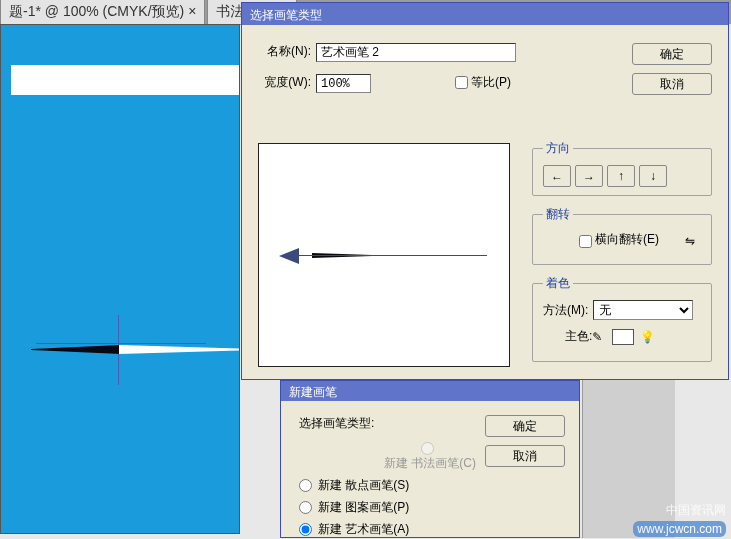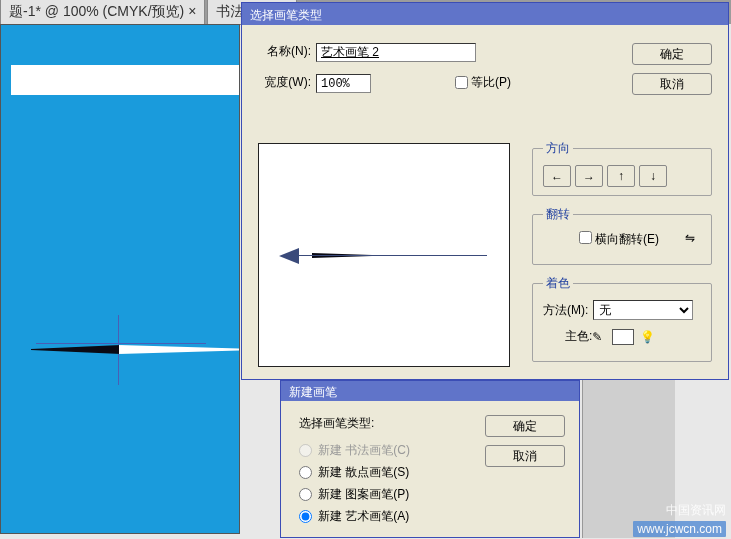--- a/index.html
+++ b/index.html
@@ -33,41 +33,41 @@
     .arrow-preview { position: absolute; top: 108px; left: 18px; width: 210px; height: 8px; }
     .arrow-line { position: absolute; top: 3px; left: 20px; right: 0; height: 1px; background: #3a4a7a; }
     .arrow-head { position: absolute; top: -4px; left: 2px; width: 0; height: 0; border-right: 20px solid #3a4a7a; border-top: 8px solid transparent; border-bottom: 8px solid transparent; }
     .arrow-body { position: absolute; top: 1px; left: 35px; width: 60px; height: 5px; background: #0a0a14; clip-path: polygon(0 0, 100% 40%, 100% 60%, 0 100%); }
     
     fieldset { border: 1px solid #a3a3a3; border-radius: 2px; padding: 8px 10px; margin-bottom: 10px; }
     fieldset legend { color: #2040a0; padding: 0 3px; }
     .right-panels { position: absolute; top: 115px; right: 16px; width: 180px; }
     .dir-btns { display: flex; gap: 4px; }
     .dir-btn { width: 28px; height: 22px; border: 1px solid #888; background: #ece9d8; border-radius: 2px; cursor: pointer; display: flex; align-items: center; justify-content: center; }
-    .flip-row { display: flex; align-items: flex-start; margin-bottom: 8px; padding-left: 36px; }
+    .flip-row { display: flex; align-items: flex-end; margin-bottom: 8px; padding-left: 36px; }
     .flip-icon { margin-left: auto; width: 16px; height: 14px; }
     .color-row { display: flex; align-items: center; margin-bottom: 8px; }
     .select-box { border: 1px inset #888; background: white; height: 20px; padding: 1px; width: 100px; }
     .swatch { width: 22px; height: 16px; border: 1px solid #555; background: white; margin: 0 6px; }
     .eyedrop { width: 14px; height: 14px; }
     .bulb { width: 14px; height: 14px; color: #cc9933; }
     
     .dialog-sub { position: absolute; top: 380px; left: 280px; width: 300px; height: 158px; background: #ece9d8; border: 1px solid #3b4db5; }
     .sub-title { background: #6074c9; color: white; padding: 3px 8px; height: 20px; }
     .sub-body { padding: 14px 18px; position: relative; }
     .radio-group { margin-top: 10px; }
     .radio-row { display: flex; align-items: center; margin-bottom: 5px; }
     .radio-row input { margin-right: 6px; }
-    .radio-row.disabled { color: #999; }
+    .radio-row.disabled { color: #999; flex-direction: column; }
     .sub-btns { position: absolute; top: 14px; right: 14px; display: flex; flex-direction: column; gap: 8px; }
     
     .gray-panel { position: absolute; top: 380px; left: 582px; width: 93px; height: 158px; background: #cfcfcf; border-left: 1px solid #999; }
     
     .watermark { position: absolute; bottom: 2px; right: 5px; color: #fff; font-size: 11px; text-align: right; opacity: 0.85; pointer-events: none; }
-    .watermark .url { background: #5a90d6; padding: 1px 4px; border-radius: 1px; display: inline-block; margin-top: 2px; }
+    .watermark .url { background: #5a90d6; padding: 1px 4px; border-radius: 6px; display: inline-block; margin-top: 2px; }
   </style>
 </head>
 <body>
 
 <div class="tabs-row">
   <div class="tab">题-1* @ 100% (CMYK/预览) ×</div>
   <div class="tab">书法画笔. a</div>
 </div>
 
 <div class="canvas-area">
@@ -78,21 +78,21 @@
     <div class="brush-shape"></div>
     <div class="brush-tail"></div>
   </div>
 </div>
 
 <div class="dialog-main">
   <div class="dialog-title">选择画笔类型</div>
   <div class="dialog-body">
     <div class="form-row">
       <span class="form-label"><span>名称(N):</span></span>
-      <input class="text-input" style="width: 160px; text-decoration: underline;" value="艺术画笔 2">
+      <input class="text-input" style="width: 200px;" value="艺术画笔 2">
     </div>
     <div class="form-row">
       <span class="form-label"><span>宽度(W):</span></span>
       <input class="text-input" style="width: 55px; font-family: Liberation Mono, monospace;" value="100%">
       <label class="checkbox-wrap">
         <input type="checkbox" style="">
         <span>等比(P)</span>
       </label>
     </div>
 

